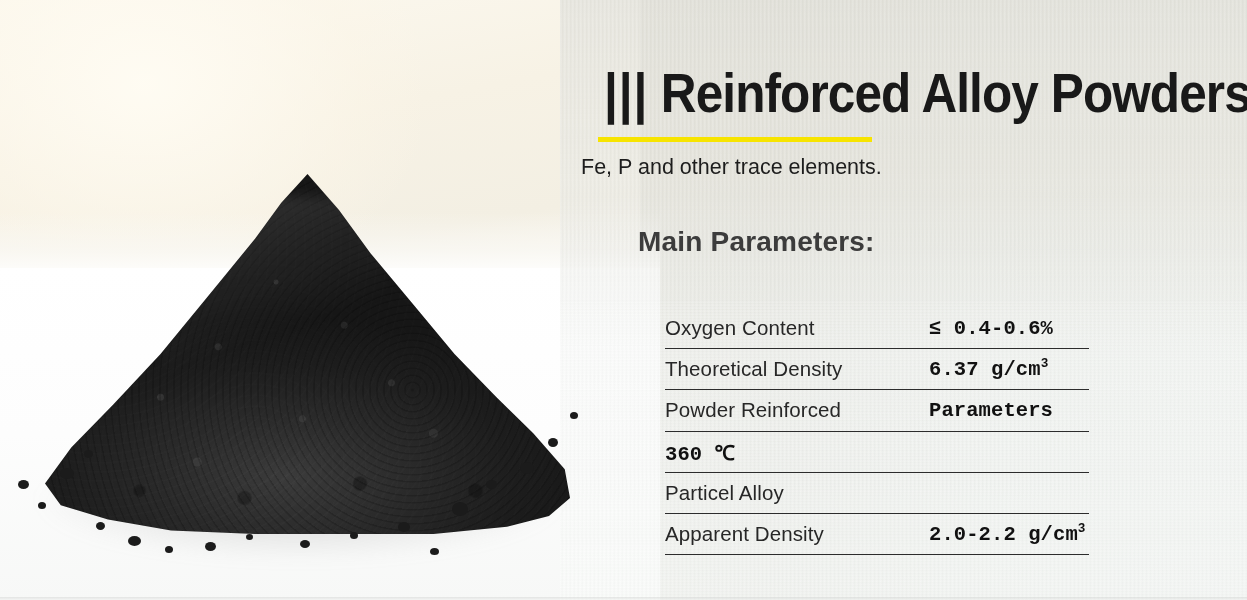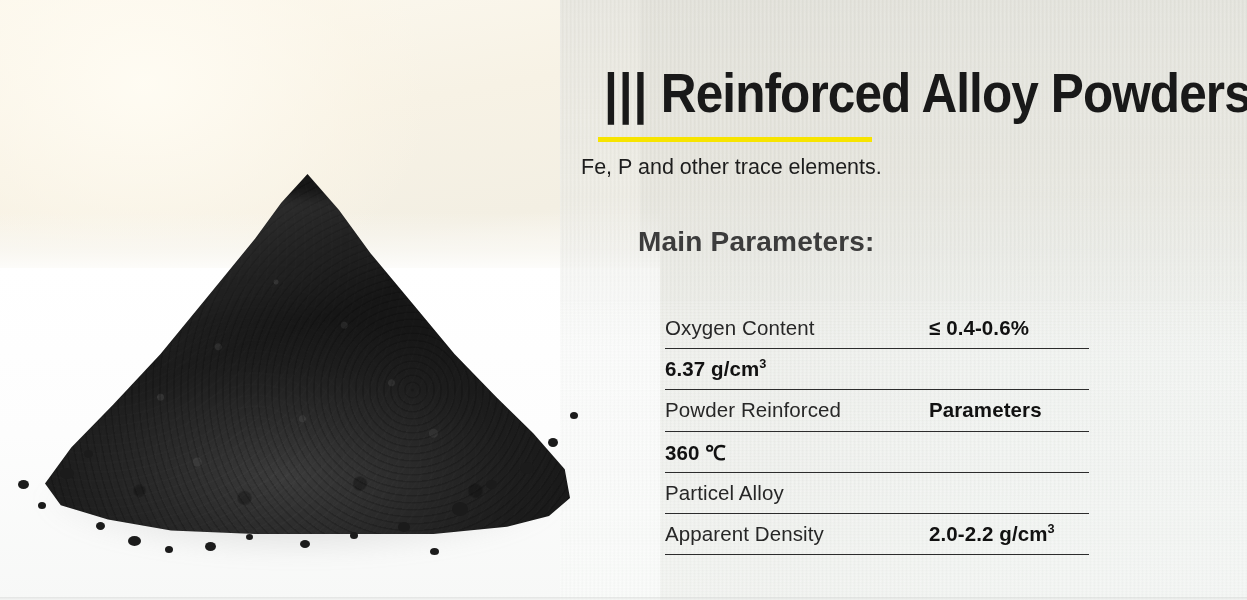--- a/index.html
+++ b/index.html
@@ -171,21 +171,21 @@
     border-bottom:1.4px solid #2c2c2c;
   }
   .cell-label{
     width:264px;flex:0 0 264px;
     font-size:20.5px;color:#272727;font-weight:400;
     letter-spacing:.1px;white-space:nowrap;
   }
   .cell-value{
     flex:1;
     font-size:20.5px;color:#111111;font-weight:700;
-    letter-spacing:.1px;white-space:nowrap;
+    letter-spacing:.1px;white-space:nowrap;font-family:Liberation Mono, monospace;
   }
   sup{font-size:.62em;vertical-align:super;line-height:0;}
 </style>
 </head>
 <body>
 
 <div id="stage">
 
   <div class="bg-base"></div>
   <div class="bg-wall"></div>
@@ -230,20 +230,21 @@
   <div class="subtitle">Fe, P and other trace elements.</div>
 
   <div class="params-title">Main Parameters:</div>
 
   <div class="table" id="params-table">
       <div class="row">
         <div class="cell-label">Oxygen Content</div>
         <div class="cell-value"><span>≤ 0.4-0.6%</span></div>
       </div>
       <div class="row">
+        <div class="cell-label">Theoretical Density</div>
         <div class="cell-value"><span>6.37 g/cm</span><sup>3</sup></div>
       </div>
       <div class="row">
         <div class="cell-label">Powder Reinforced</div>
         <div class="cell-value"><span>Parameters</span></div>
       </div>
       <div class="row">
         <div class="cell-value"><span>360 ℃</span></div>
       </div>
       <div class="row">

